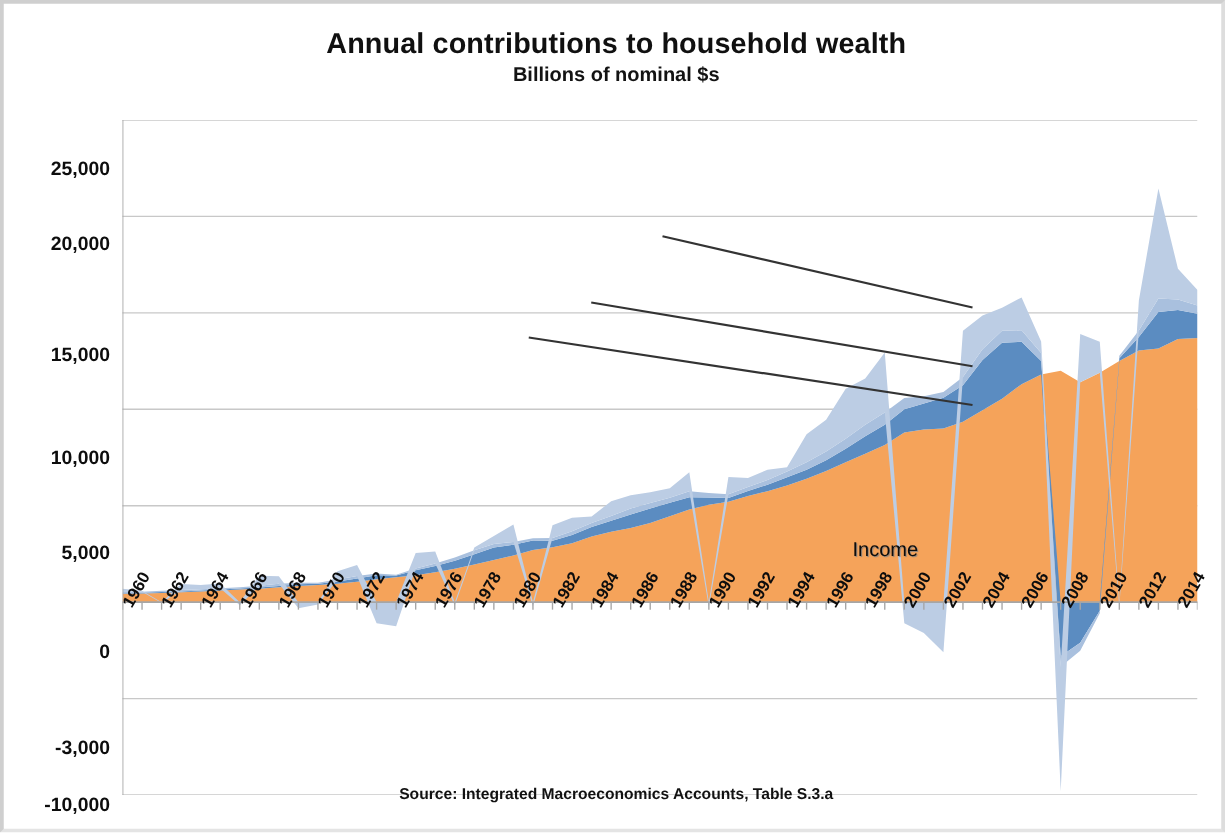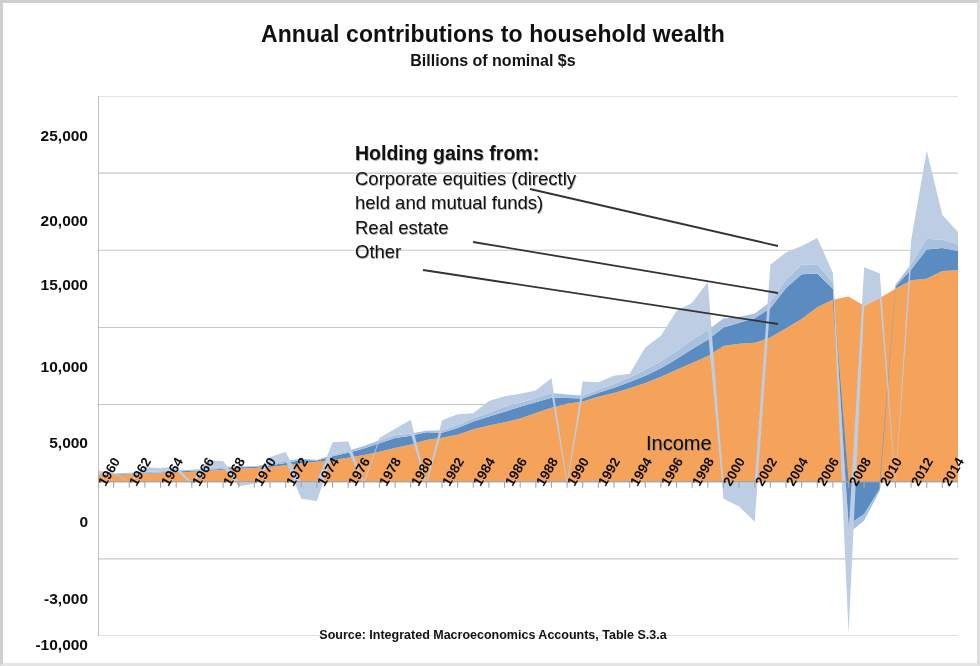--- a/index.html
+++ b/index.html
@@ -99,23 +99,23 @@
     line-height: 1.32;
     white-space: nowrap;
     text-shadow: 0.7px 0.7px 0.6px rgba(160,160,160,0.85);
   }
   .anno-line.head {
     font-weight: bold;
     font-size: 19.5px;
   }
   #income-label {
     position: absolute;
-    left: 643px;
+    left: 679px;
     top: 429px;
-    font-size: 20px;
+    font-size: 16px;
     color: #0c0c0c;
     text-shadow: 0.8px 0.8px 0.7px rgba(130,130,130,0.9);
   }
   #source-note {
     position: absolute;
     left: 0;
     top: 625px;
     width: 980px;
     text-align: center;
     font-size: 12.5px;
@@ -128,21 +128,21 @@
 
 <div id="chart-root">
 
   <div id="title-block">
     <div id="chart-title">Annual contributions to household wealth</div>
     <div id="chart-subtitle">Billions of nominal $s</div>
   </div>
 
   <div id="ylabels">
       <div class="ylabel" style="top: 93px;">25,000</div>
-      <div class="ylabel" style="top: 178px;">20,000</div>
+      <div class="ylabel" style="top: 153px;">20,000</div>
       <div class="ylabel" style="top: 242px;">15,000</div>
       <div class="ylabel" style="top: 324.429px;">10,000</div>
       <div class="ylabel" style="top: 400px;">5,000</div>
       <div class="ylabel" style="top: 478.714px;">0</div>
       <div class="ylabel" style="top: 555.857px;">-3,000</div>
       <div class="ylabel" style="top: 602px;">-10,000</div>
     </div>
 
   <div id="plot">
     <svg id="plot-svg" width="860" height="540" viewBox="0 0 860 540">
@@ -254,25 +254,18 @@
       <div class="xlabel" style="left: 622.455px;">2000</div>
       <div class="xlabel" style="left: 653.727px;">2002</div>
       <div class="xlabel" style="left: 685px;">2004</div>
       <div class="xlabel" style="left: 716.273px;">2006</div>
       <div class="xlabel" style="left: 747.545px;">2008</div>
       <div class="xlabel" style="left: 778.818px;">2010</div>
       <div class="xlabel" style="left: 810.091px;">2012</div>
       <div class="xlabel" style="left: 841.364px;">2014</div>
     </div>
 
-  <div id="annotations">
-    <div class="anno-line head">Holding gains from:</div>
-    <div class="anno-line">Corporate equities (directly</div>
-    <div class="anno-line">held and mutual funds)</div>
-    <div class="anno-line">Real estate</div>
-    <div class="anno-line">Other</div>
-  </div>
 
   <div id="income-label">Income</div>
 
   <div id="source-note">Source: Integrated Macroeconomics Accounts, Table S.3.a</div>
 
 </div>
 
 </body></html>

